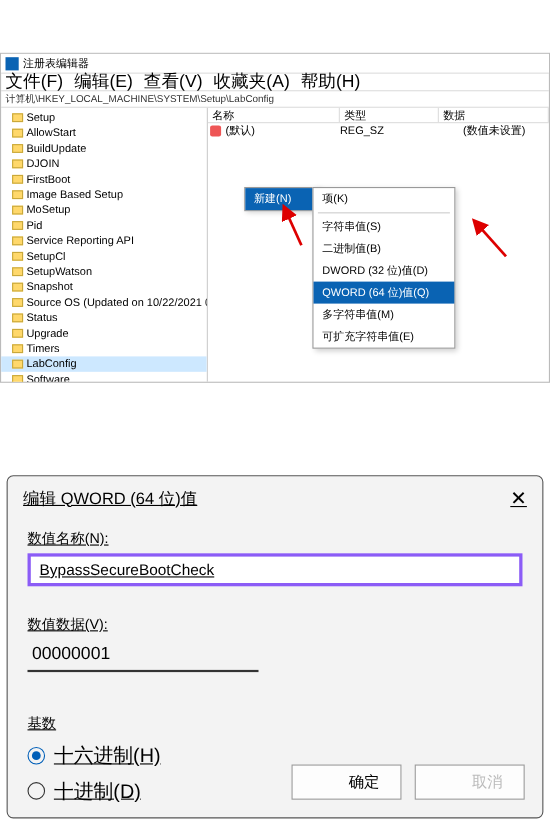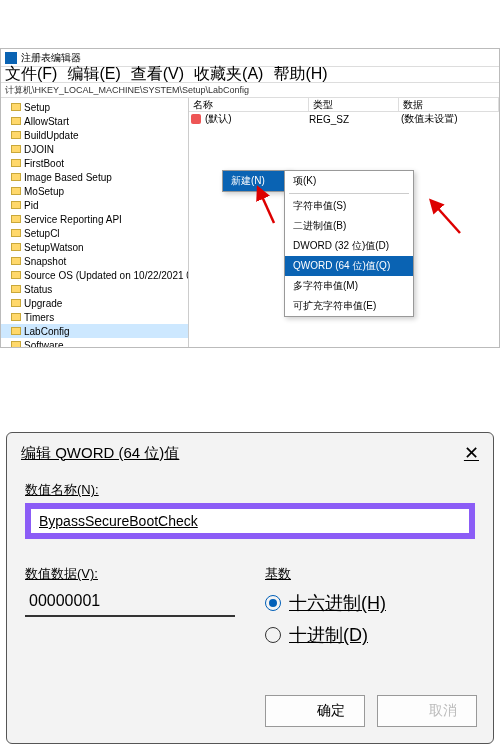--- a/index.html
+++ b/index.html
@@ -15,42 +15,42 @@
 .tree { width: 188px; border-right: 1px solid #ccc; overflow: hidden; font-size: 10px; padding: 2px 0; }
 .tree-item { display: flex; align-items: center; height: 14px; padding-left: 10px; gap: 3px; white-space: nowrap; }
 .tree-item.selected { background: #cde8ff; }
 .folder-icon { width: 10px; height: 8px; background: #ffd86b; border: 1px solid #c9a83a; display: inline-block; flex-shrink: 0; }
 .right-pane { flex: 1; position: relative; }
 .col-headers { display: flex; height: 14px; font-size: 10px; border-bottom: 1px solid #ddd; }
 .col-headers span { border-right: 1px solid #ddd; padding: 0 4px; }
 .col-name { width: 120px; } .col-type { width: 90px; } .col-val { flex: 1; }
 .default-row { display: flex; font-size: 10px; height: 14px; align-items: center; }
 .default-row .ico { width: 10px; height: 10px; background: #e55; margin-left: 2px; margin-right: 4px; border-radius: 2px; flex-shrink: 0; }
-.default-row .n { width: 104px; } .default-row .t { width: 92px; } .default-row .v { flex: 1; }
+.default-row .n { width: 104px; } .default-row .t { width: 112px; } .default-row .v { flex: 1; }
 
 
 .ctx { position: absolute; background: #fff; border: 1px solid #999; box-shadow: 2px 2px 5px rgba(0,0,0,.2); font-size: 10px; }
 .ctx1 { left: 222px; top: 170px; width: 70px; }
 .ctx2 { left: 284px; top: 170px; width: 130px; }
 .ctx-item { padding: 3px 8px; white-space: nowrap; }
 .ctx-item.hi { background: #0a63b3; color: #fff; }
 .ctx-sep { height: 1px; background: #ccc; margin: 2px 4px; }
 
 
 .arrow { position: absolute; pointer-events: none; }
 .arrow svg { overflow: visible; }
 
 
 .dialog { position: absolute; top: 432px; left: 6px; width: 488px; height: 312px; background: #f3f3f3; border: 1px solid #555; border-radius: 6px; text-decoration: underline; }
 .dlg-title { display: flex; justify-content: space-between; align-items: center; height: 40px; padding: 0 14px; font-size: 15px; }
 .dlg-title .x { font-size: 18px; font-weight: 300; cursor: pointer; }
 .dlg-body { padding: 0 18px; }
 .lbl { font-size: 13px; margin-top: 8px; margin-bottom: 4px; }
-.name-box { width: 100%; height: 30px; border: 6px solid #8b5cf6; background: #fff; padding: 12px 8px; font-size: 14px; display: flex; align-items: center; }
-.row2 { display: flex; gap: 30px; margin-top: 18px; }
+.name-box { width: 100%; height: 30px; border: 3px solid #8b5cf6; background: #fff; padding: 12px 8px; font-size: 14px; display: flex; align-items: center; }
+.row2 { display: flex; gap: 30px; margin-top: 18px; flex-direction: column; }
 .col-left { flex: 1; } .col-right { flex: 1; }
 .data-input { width: 210px; height: 30px; border: none; border-bottom: 2px solid #333; background: transparent; font-size: 16px; padding: 0 4px; }
 .radios { margin-top: 6px; }
 .radio { display: flex; align-items: center; gap: 8px; font-size: 18px; margin: 8px 0; }
 .radio .rbox { width: 16px; height: 16px; border: 1.5px solid #333; border-radius: 50%; display: flex; align-items: center; justify-content: center; }
 .radio .rbox.on { border-color: #005fb8; }
 .radio .rbox.on::after { content: ''; width: 8px; height: 8px; background: #005fb8; border-radius: 50%; }
 .dlg-buttons { position: absolute; bottom: 16px; right: 16px; display: flex; gap: 12px; }
 .dlg-btn { width: 100px; height: 32px; border: 1px solid #999; background: #fdfdfd; font-size: 14px; display: flex; align-items: center; justify-content: center; cursor: pointer; padding-left: 32px; }
 .dlg-btn.cancel { color: #bbb; }

